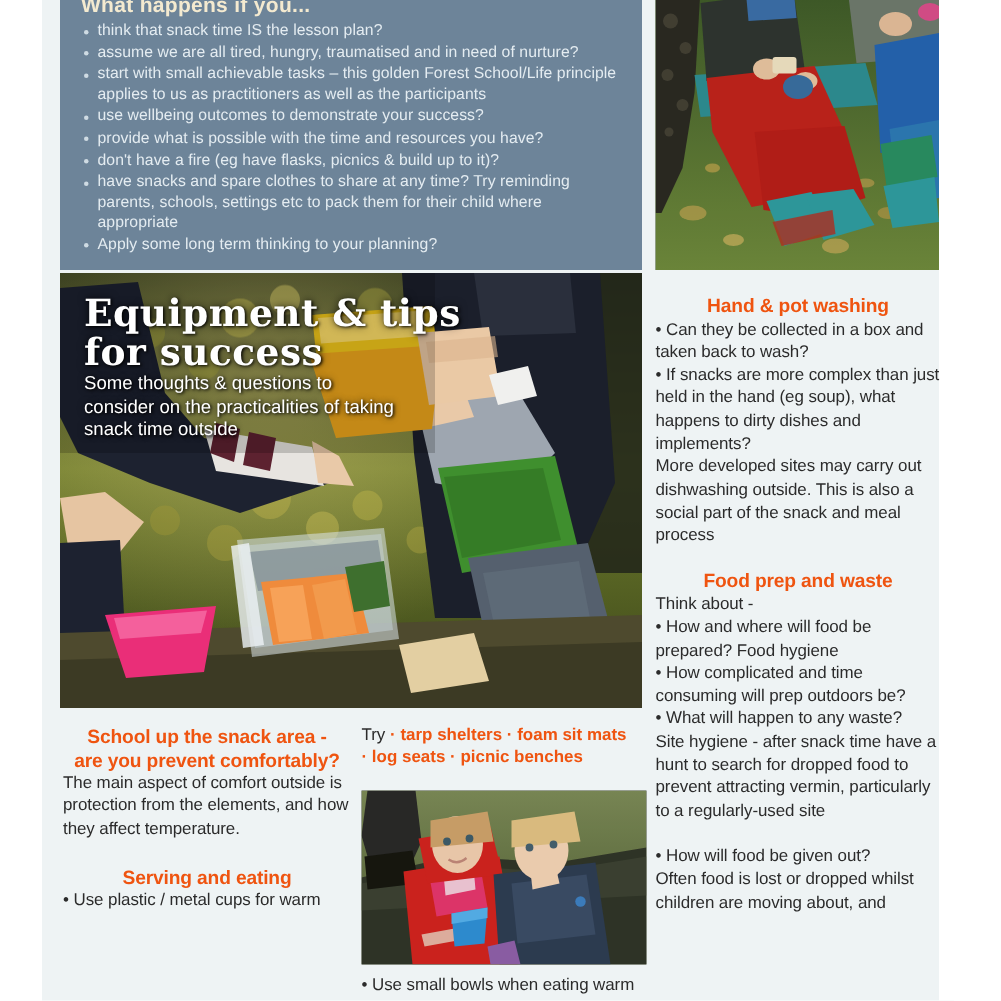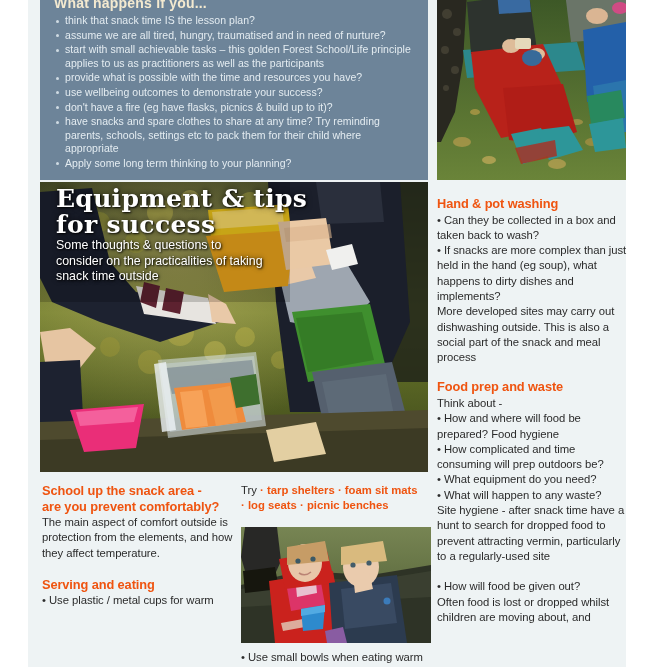--- a/index.html
+++ b/index.html
@@ -78,21 +78,21 @@
     position: absolute;
     left: 40px; top: 182px;
     width: 388px; height: 290px;
     overflow: hidden;
     background: #2b2a20;
   }
   .hero-overlay {
     position: absolute;
     left: 0; top: 0; width: 100%; height: 100%;
     z-index: 5;
-    padding: 4px 16px;
+    padding: 14px 16px;
   }
   .hero-title {
     font-family: "DejaVu Serif", serif;
     font-weight: bold;
     font-size: 25px;
     line-height: 26px;
     color: #ffffff;
     text-shadow: 1px 1px 2px rgba(0,0,0,.85), 0 0 6px rgba(0,0,0,.7);
     letter-spacing: .3px;
   }
@@ -111,20 +111,21 @@
   .col-mid    { left: 241px; top: 483px; width: 192px; }
   .col-right  { left: 437px; top: 196px; width: 190px; }
 
   h3.sec {
     color: #ef5410;
     font-size: 12.8px;
     font-weight: bold;
     line-height: 15.5px;
     margin: 0 0 1px 0;
     letter-spacing: -.1px;
+    text-align: center;
   }
   p.body {
     font-size: 11.3px;
     line-height: 15.3px;
     color: #2b2b2b;
     margin: 0;
     letter-spacing: -.05px;
   }
   p.body + p.body { margin-top: 15px; }
   p.tight { margin-top: 0 !important; }
@@ -167,22 +168,22 @@
 
   <div class="page-bg"></div>
   <div class="page-bg-right"></div>
 
   <div class="blue-panel">
     <div class="blue-panel-title">What happens if you...</div>
     <ul class="blue-list">
       <li>think that snack time IS the lesson plan?</li>
       <li>assume we are all tired, hungry, traumatised and in need of nurture?</li>
       <li>start with small achievable tasks – this golden Forest School/Life principle applies to us as practitioners as well as the participants</li>
+      <li>use wellbeing outcomes to demonstrate your success?</li>
       <li>provide what is possible with the time and resources you have?</li>
-      <li>use wellbeing outcomes to demonstrate your success?</li>
       <li>don't have a fire (eg have flasks, picnics &amp; build up to it)?</li>
       <li>have snacks and spare clothes to share at any time? Try reminding parents, schools, settings etc to pack them for their child where appropriate</li>
       <li>Apply some long term thinking to your planning?</li>
     </ul>
   </div>
 
   <div class="photo-top-right">
     <svg class="photo-svg" viewBox="0 0 189 188" preserveAspectRatio="xMidYMid slice">
       <defs>
         <linearGradient id="grassG" x1="0" y1="0" x2="0" y2="1">
@@ -415,20 +416,19 @@
   <div class="col col-right">
     <h3 class="sec">Hand &amp; pot washing</h3>
     <p class="body tight">• Can they be collected in a box and taken back to wash?</p>
     <p class="body tight">• If snacks are more complex than just held in the hand (eg soup), what happens to dirty dishes and implements?</p>
     <p class="body tight">More developed sites may carry out dishwashing outside. This is also a social part of the snack and meal process</p>
 
     <h3 class="sec" style="margin-top:14px">Food prep and waste</h3>
     <p class="body tight">Think about -</p>
     <p class="body tight">• How and where will food be prepared? Food hygiene</p>
     <p class="body tight">• How complicated and time consuming will prep outdoors be?</p>
-    <p class="body tight">• What equipment do you need?</p>
     <p class="body tight">• What will happen to any waste?</p>
     <p class="body tight">Site hygiene - after snack time have a hunt to search for dropped food to prevent attracting vermin, particularly to a regularly-used site</p>
     <p class="body">• How will food be given out?</p>
     <p class="body tight">Often food is lost or dropped whilst children are moving about, and</p>
   </div>
 
 </div>
 
 </body></html>

